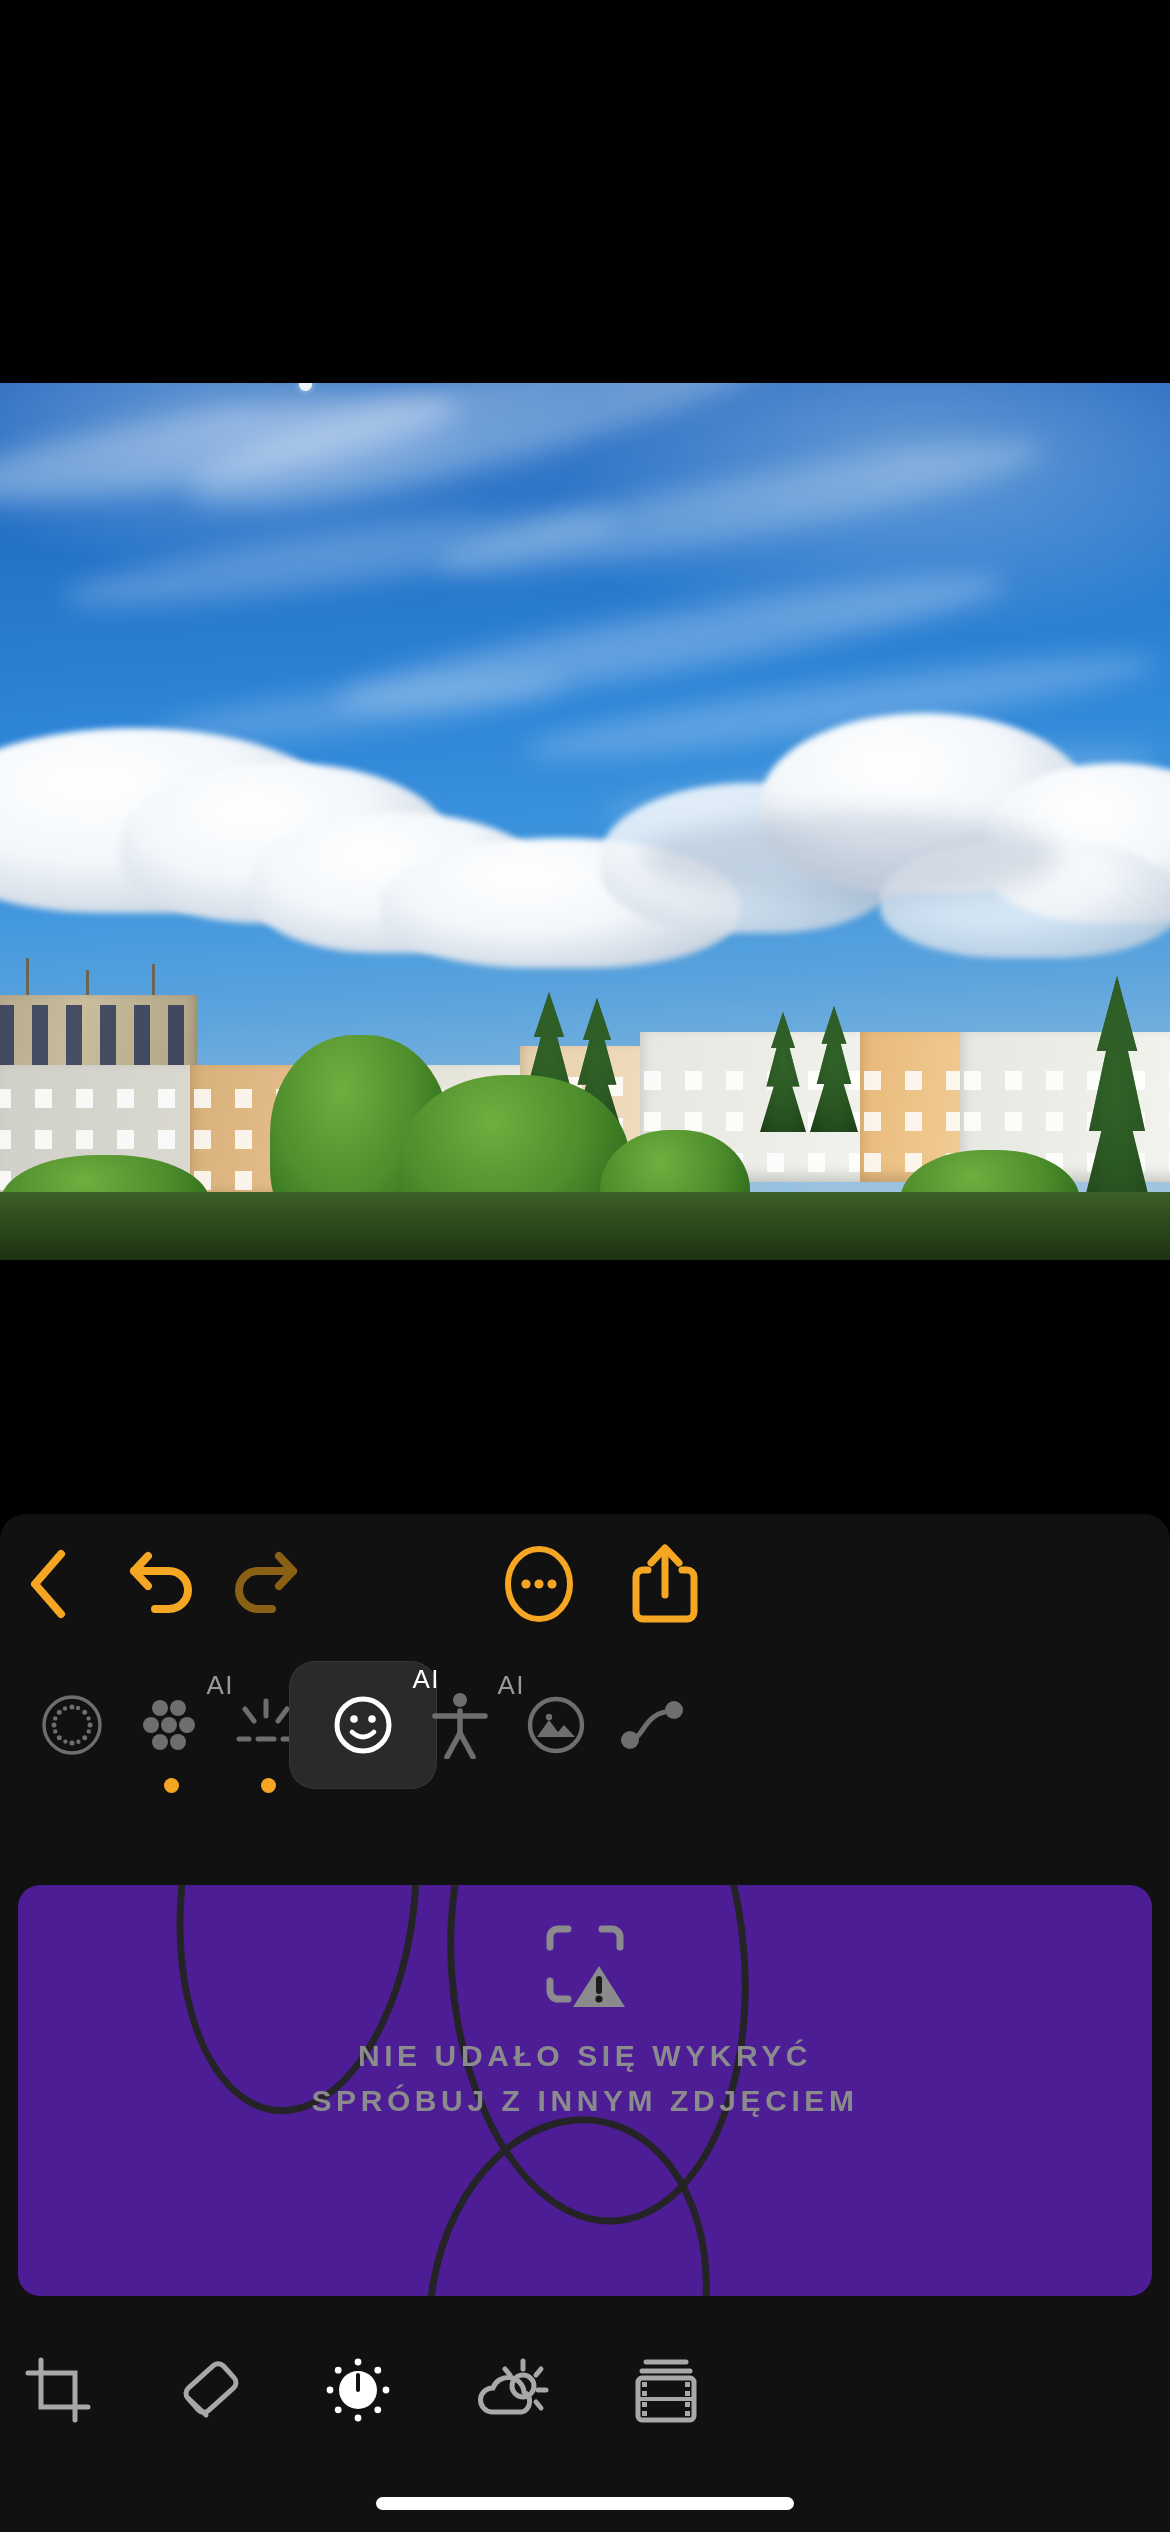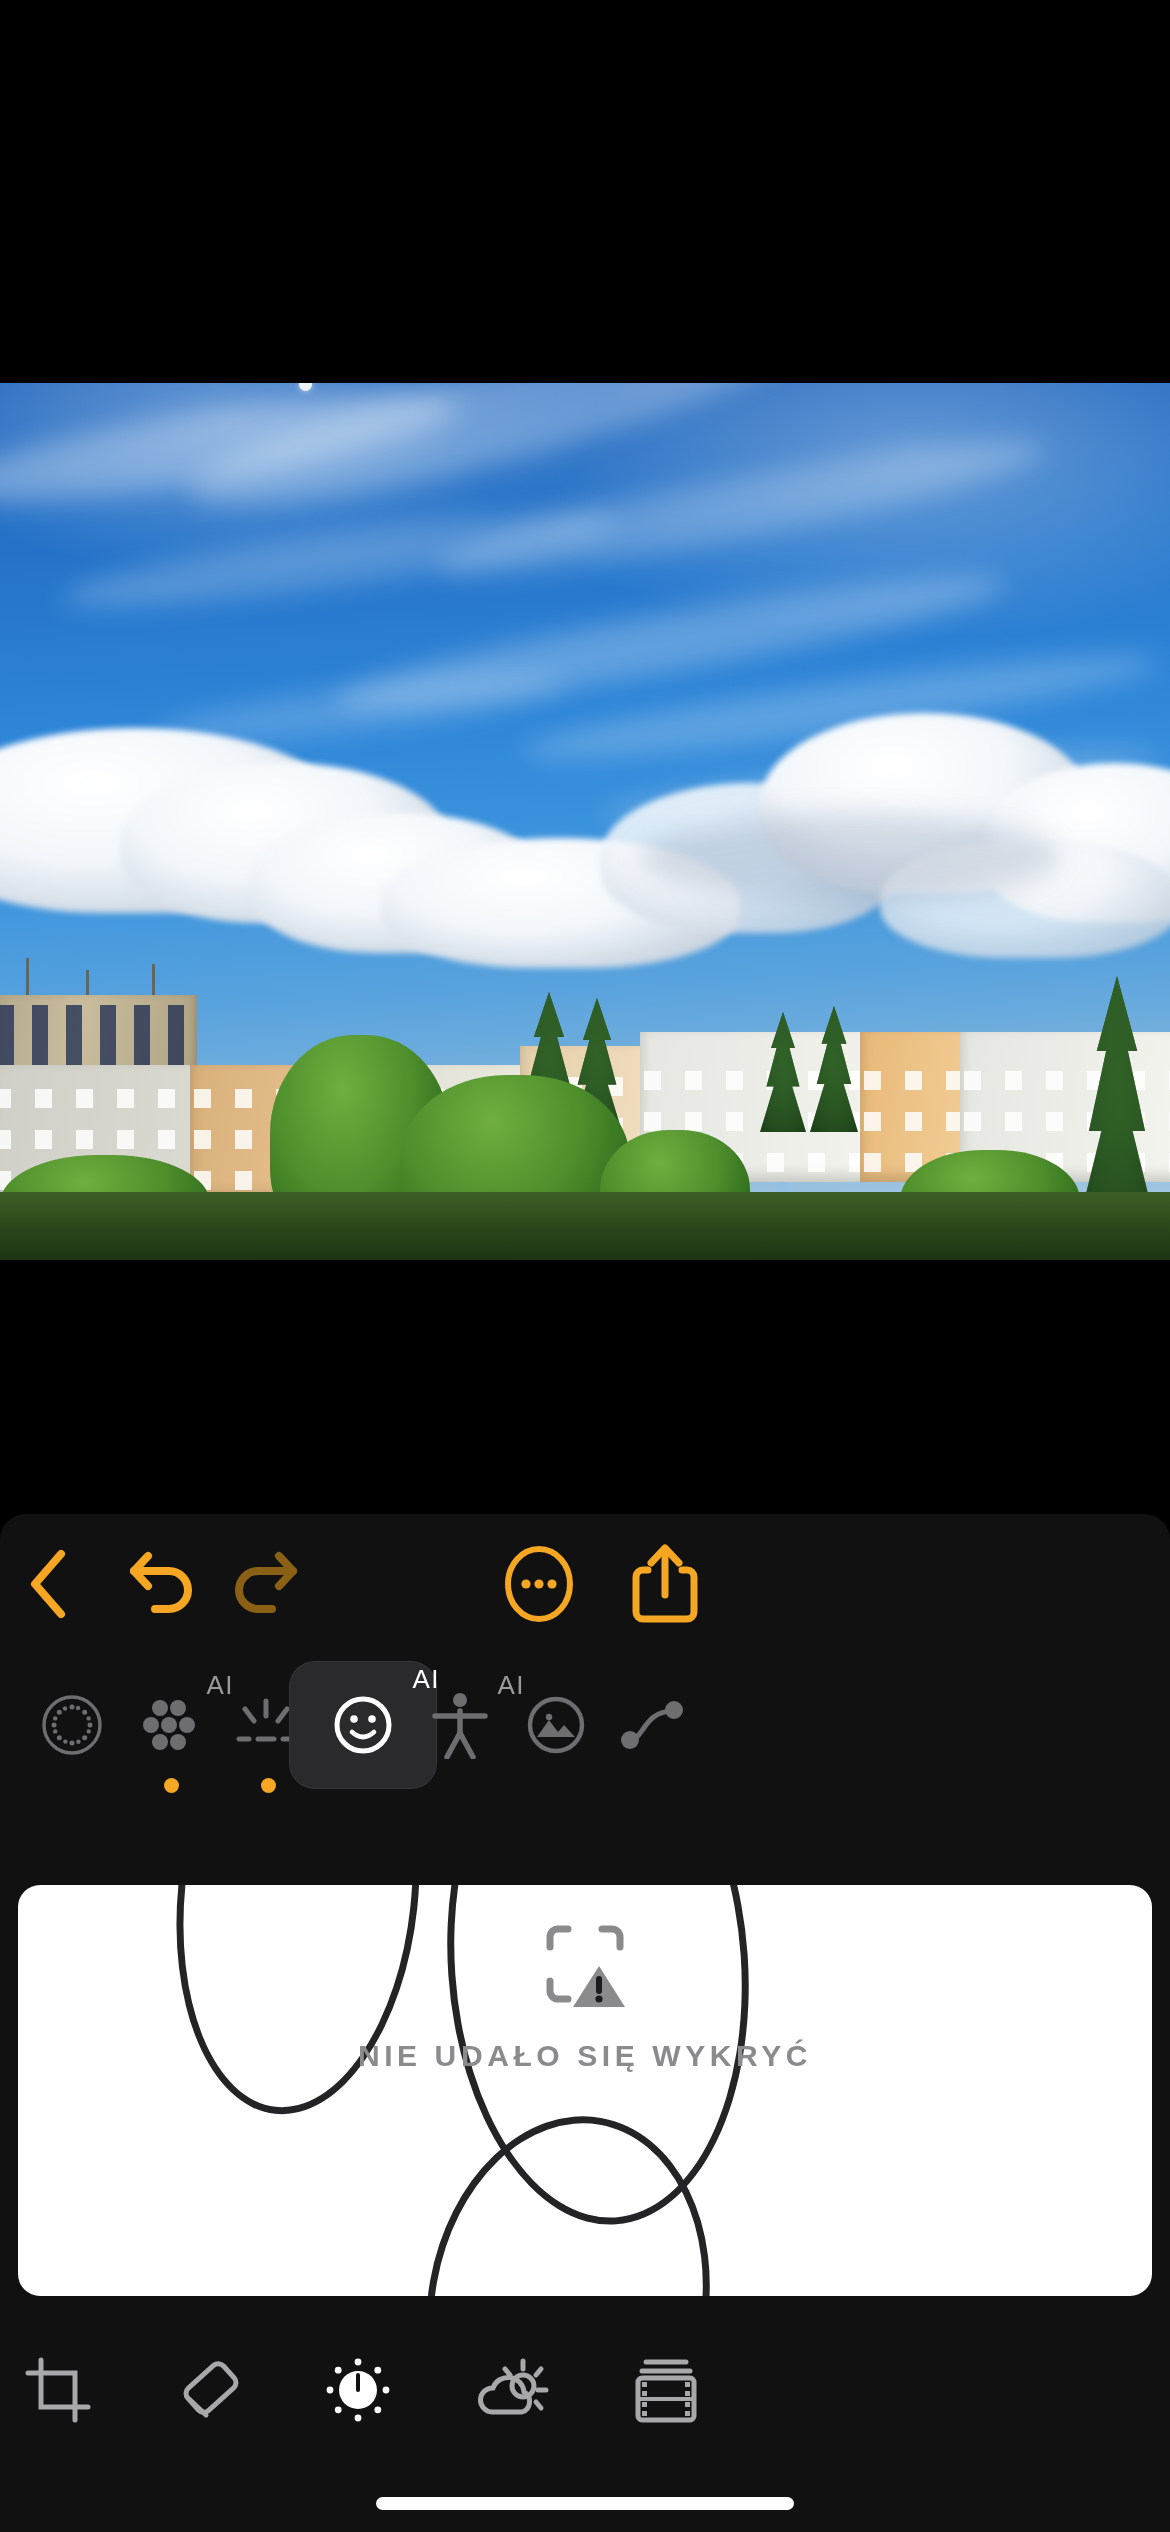--- a/index.html
+++ b/index.html
@@ -143,21 +143,21 @@
     top:1px; box-shadow:inset 0 0 0 1px rgba(255,255,255,0.06);
   }
   .tool.selected .ai-badge { color:#ffffff; right:-42px; top:-26px; }
   .dot {
     position:absolute; width:15px; height:15px; border-radius:50%;
   }
 
   
   .infocard {
     position:absolute; left:18px; top:1885px; width:1134px; height:411px;
-    background:#ffffff; border-radius:22px; overflow:hidden;
+    background:#4c1d95; border-radius:22px; overflow:hidden;
   }
   .ghost-path {
     position:absolute; border:6px solid #242427; border-radius:50%;
     background:transparent;
   }
   .scanicon {
     position:absolute; left:50%; transform:translateX(-50%);
     top:36px; width:86px; height:86px;
   }
   .msg {
@@ -407,20 +407,21 @@
       <path d="M8 26 V16 a8 8 0 0 1 8 -8 H26" stroke="#8b8b8d" stroke-width="7" stroke-linecap="round"></path>
       <path d="M60 8 H70 a8 8 0 0 1 8 8 V26" stroke="#8b8b8d" stroke-width="7" stroke-linecap="round"></path>
       <path d="M8 60 V70 a8 8 0 0 0 8 8 H26" stroke="#8b8b8d" stroke-width="7" stroke-linecap="round"></path>
       <path d="M57 45 L83 86 H31 Z" fill="#8b8b8d"></path>
       <path d="M57 58 V70" stroke="#1b1b1d" stroke-width="6" stroke-linecap="round"></path>
       <circle cx="57" cy="78" r="3.6" fill="#1b1b1d"></circle>
     </svg>
 
     <div class="msg">
       <div>NIE UDAŁO SIĘ WYKRYĆ</div>
+      <div>SPRÓBUJ Z INNYM ZDJĘCIEM</div>
     </div>
   </div>
 
   <div class="tabs">
 
     <div class="tab" style="left:-4px;">
       <svg width="68" height="68" viewBox="0 0 68 68" fill="none" stroke="#a8a8aa" stroke-width="5" stroke-linecap="round">
         <path d="M17 4 V51 H64"></path>
         <path d="M4 17 H51 V64"></path>
       </svg>

